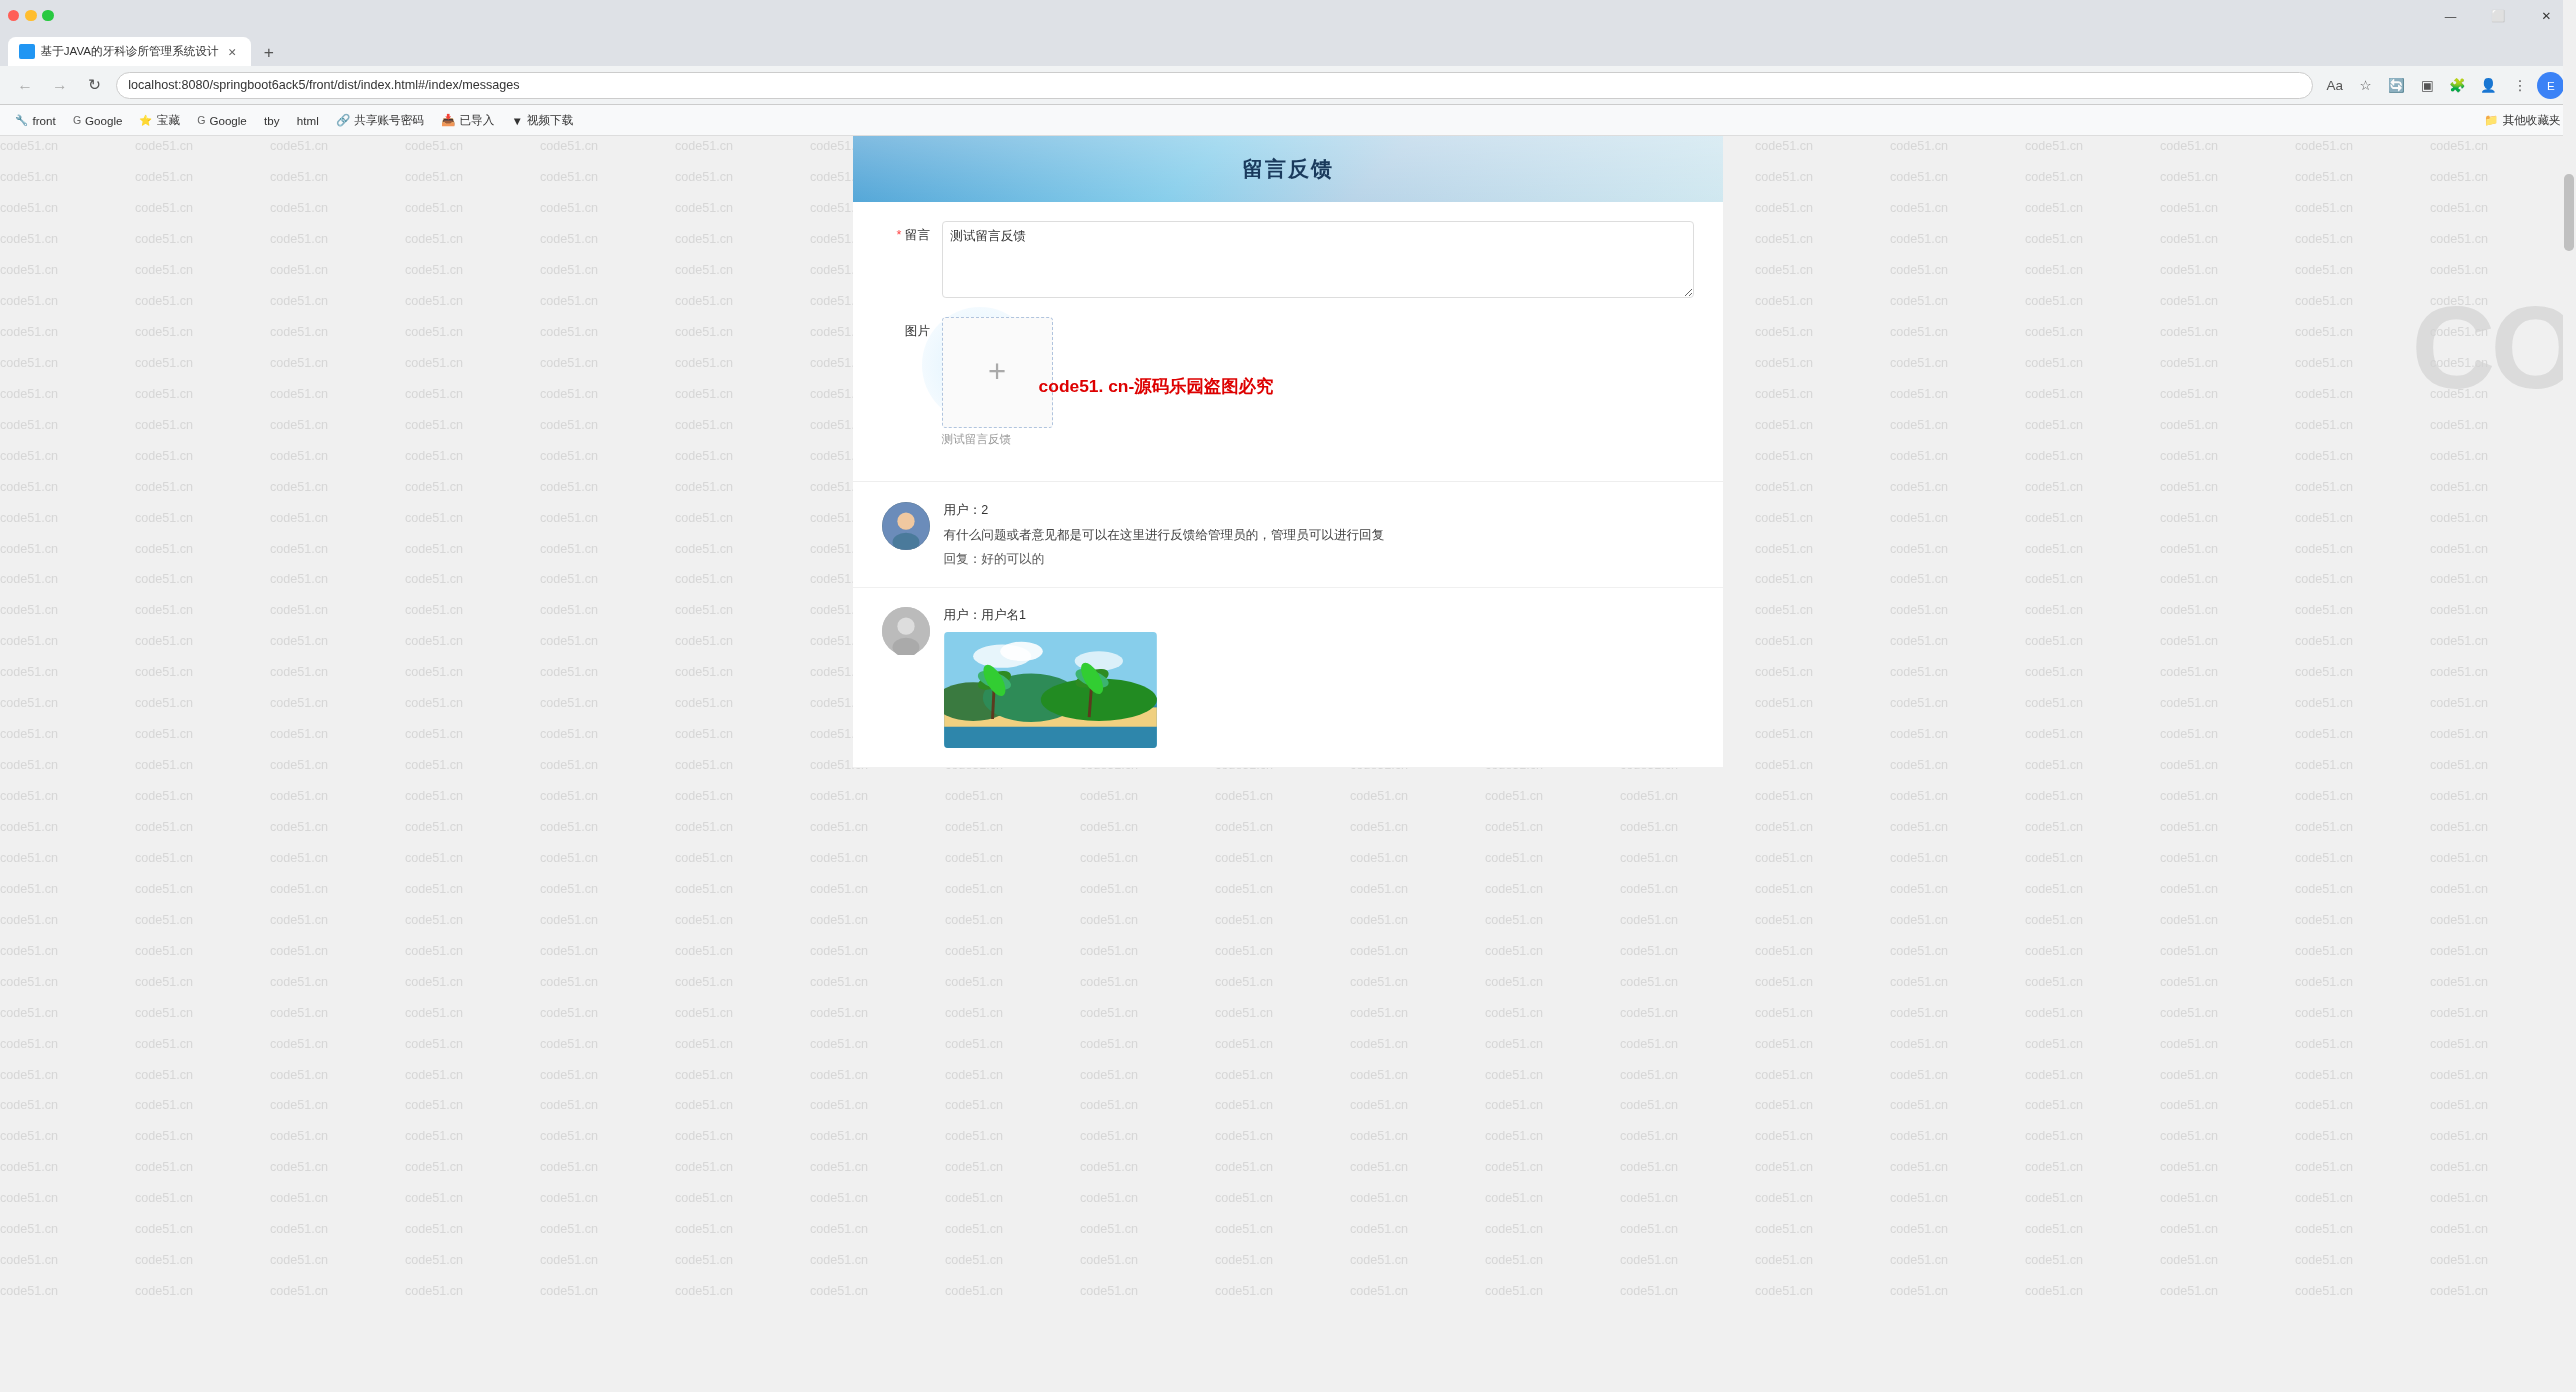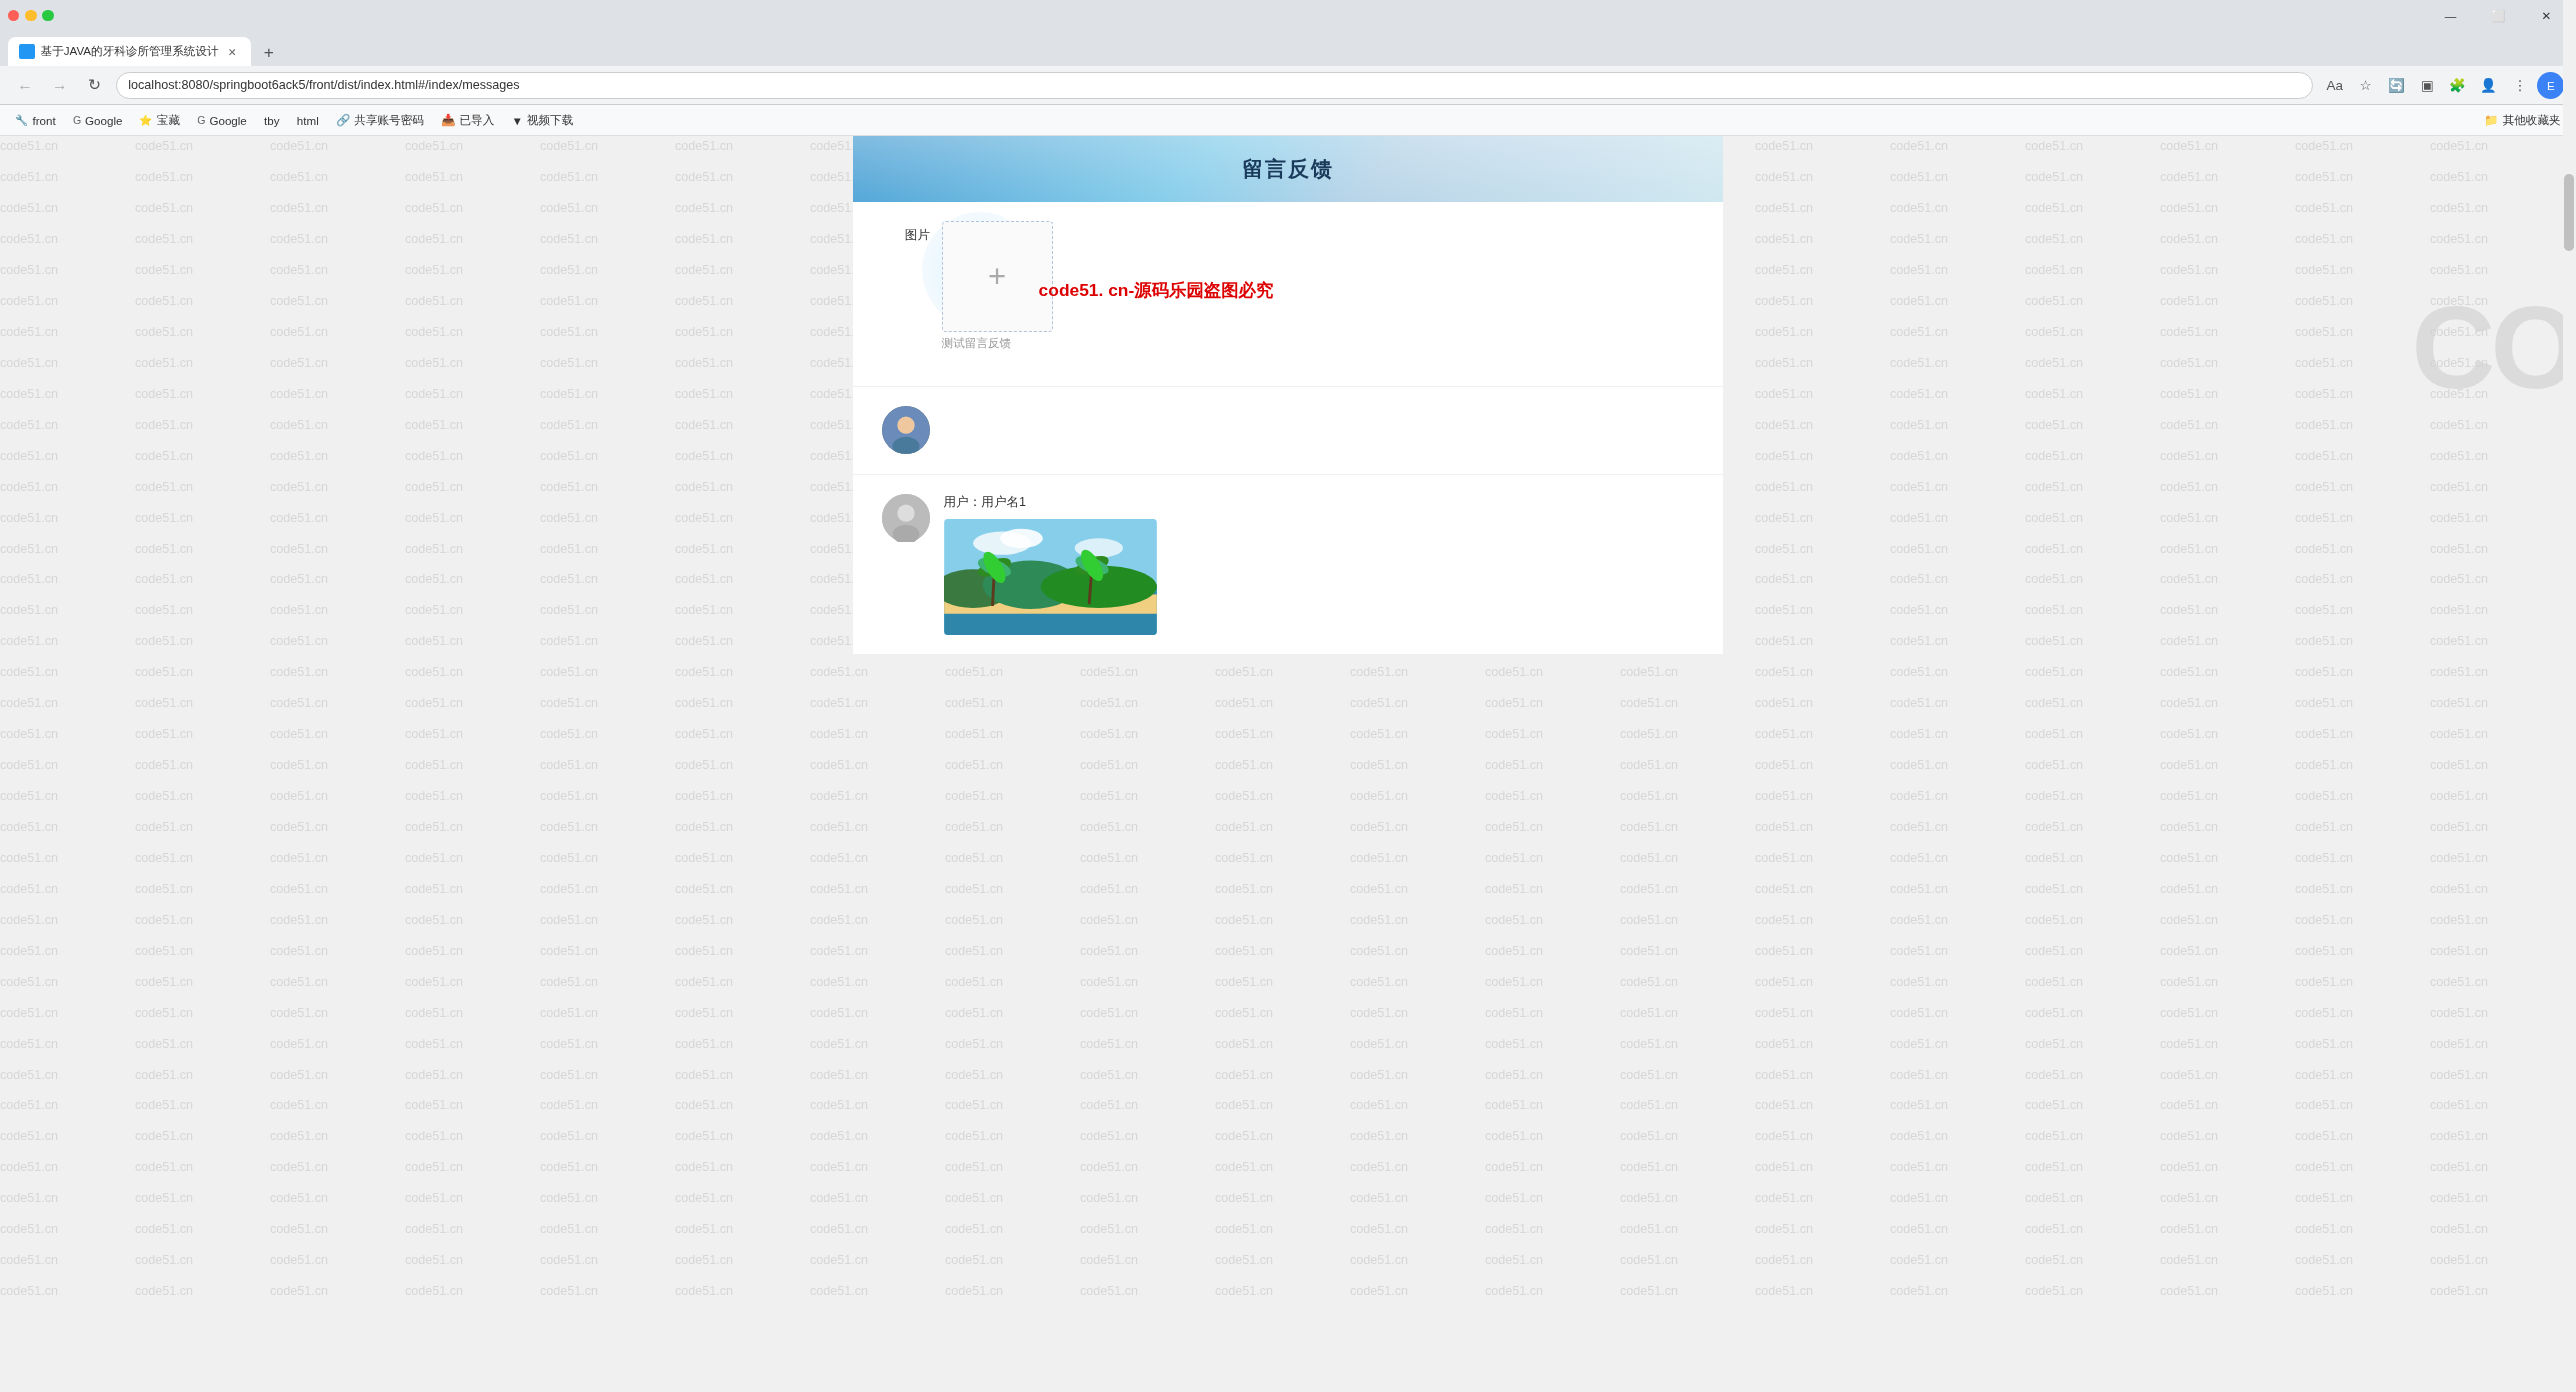--- a/index.html
+++ b/index.html
@@ -1347,20 +1347,29 @@
   </div>
 
   <div style="max-width:870px;margin:0 auto;position:relative;z-index:5;">
 
     <div class="page-header">
       <h1 class="page-header-title">留言反馈</h1>
     </div>
 
     <div class="form-section">
 
+      <div class="form-row">
+        <div class="form-label">
+          <span style="color:#ff4444;">*</span>
+          <span>留言</span>
+        </div>
+        <div class="form-input-group">
+          <textarea class="message-textarea" placeholder="测试留言反馈" style="">测试留言反馈</textarea>
+        </div>
+      </div>
 
       <div class="form-row">
         <div class="form-label">图片</div>
         <div class="form-input-group">
           <div style="position:relative;display:inline-block;">
             
             <div class="image-bg-circle"></div>
             <div class="image-upload-box">
               <span class="image-upload-plus">+</span>
             </div>
@@ -1380,20 +1389,25 @@
       <div class="message-item">
         <div class="user-avatar">
           
           <svg width="48" height="48" viewBox="0 0 50 50" xmlns="http://www.w3.org/2000/svg">
             <circle cx="25" cy="25" r="25" fill="#6b8cba"></circle>
             <circle cx="25" cy="20" r="9" fill="#f0c8a0"></circle>
             <ellipse cx="25" cy="42" rx="14" ry="10" fill="#4a7a9b"></ellipse>
             <circle cx="25" cy="25" r="25" fill="none" stroke="#5a7a9a" stroke-width="1"></circle>
           </svg>
         </div>
+        <div class="message-content">
+          <div class="message-user">用户：2</div>
+          <div class="message-text">有什么问题或者意见都是可以在这里进行反馈给管理员的，管理员可以进行回复</div>
+          <div class="message-reply">回复：好的可以的</div>
+        </div>
       </div>
 
       <div class="message-item">
         <div class="avatar-placeholder">
           <svg width="48" height="48" viewBox="0 0 50 50" xmlns="http://www.w3.org/2000/svg">
             <circle cx="25" cy="25" r="25" fill="#bbbbbb"></circle>
             <circle cx="25" cy="20" r="9" fill="#dddddd"></circle>
             <ellipse cx="25" cy="42" rx="14" ry="10" fill="#aaaaaa"></ellipse>
           </svg>
         </div>

